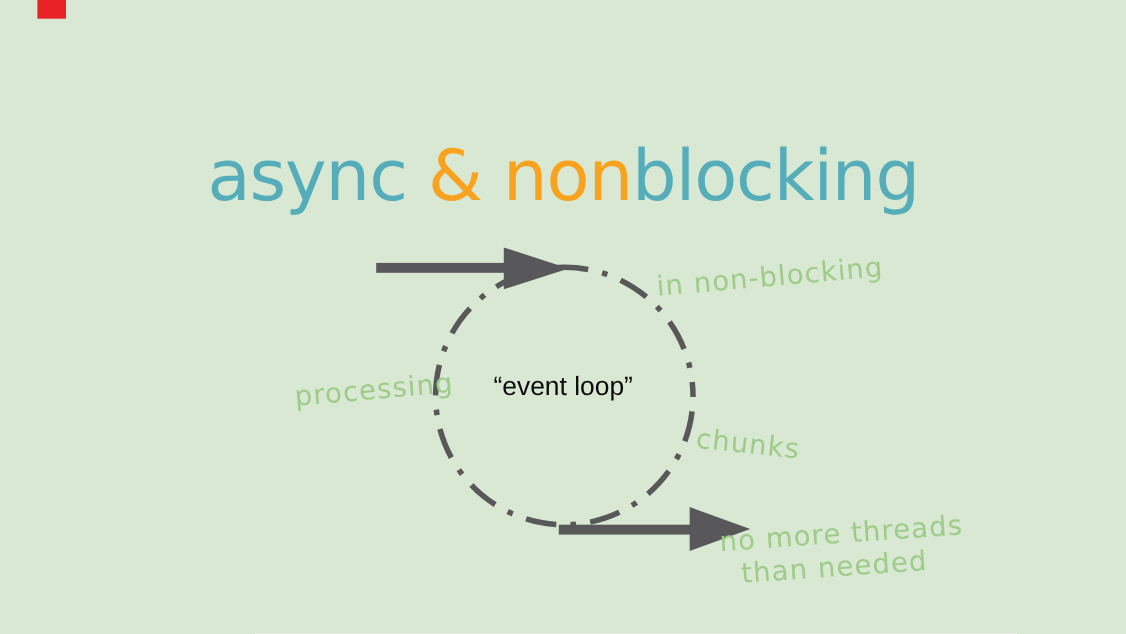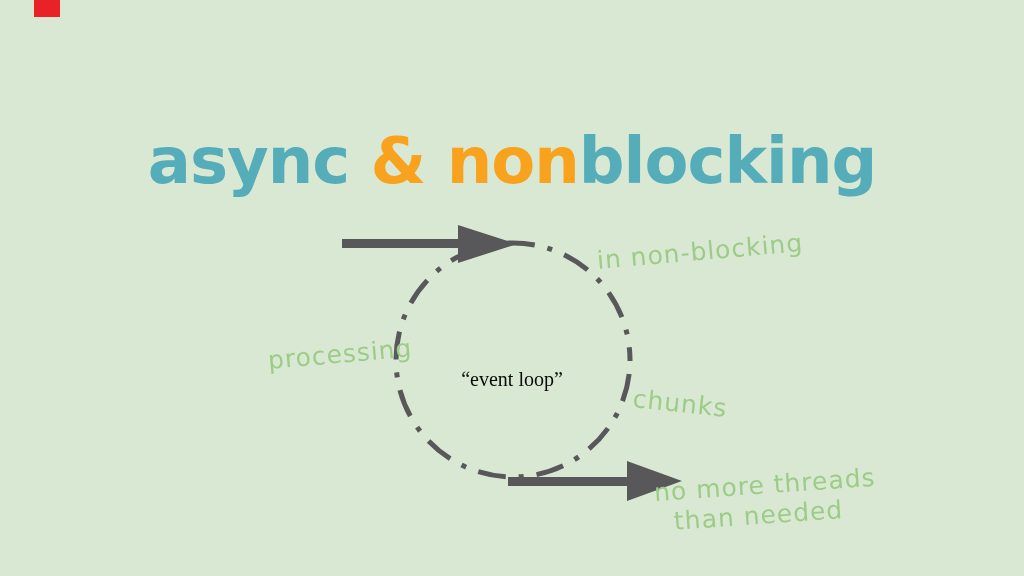--- a/index.html
+++ b/index.html
@@ -23,39 +23,39 @@
     position:absolute;
     left:34px;top:0;
     width:26px;height:17px;
     background:var(--red);
   }
   .title{
     position:absolute;
     left:0;right:0;top:128px;
     text-align:center;
     font-size:64px;
-    font-weight:700;
+    font-weight:400;
     line-height:1.05;
     white-space:pre;
     letter-spacing:-1px;
   }
   .seg-teal{color:var(--teal);}
   .seg-orange{color:var(--orange);}
   .diagram-svg{
     position:absolute;
     left:0;top:0;
     width:1024px;height:576px;
   }
   .center-label{
     position:absolute;
-    left:412px;top:368px;
+    left:412px;top:338px;
     width:200px;
     text-align:center;
-    font-family:Liberation Serif, serif;
-    font-size:20px;
+    font-family:Liberation Sans, sans-serif;
+    font-size:24px;
     color:var(--black);
   }
   .hand-label{
     position:absolute;
     color:var(--green);
     font-size:25px;
     font-weight:400;
     letter-spacing:1px;
     white-space:nowrap;
   }

